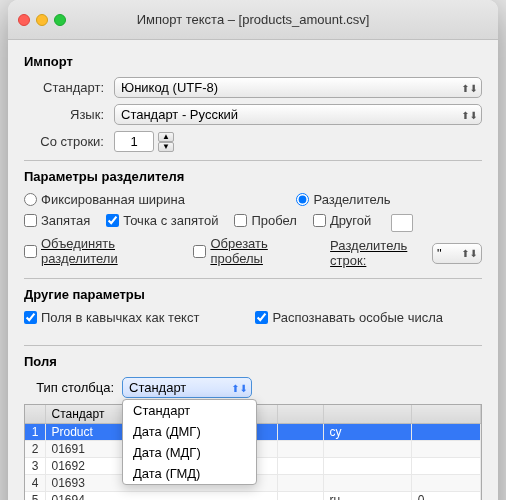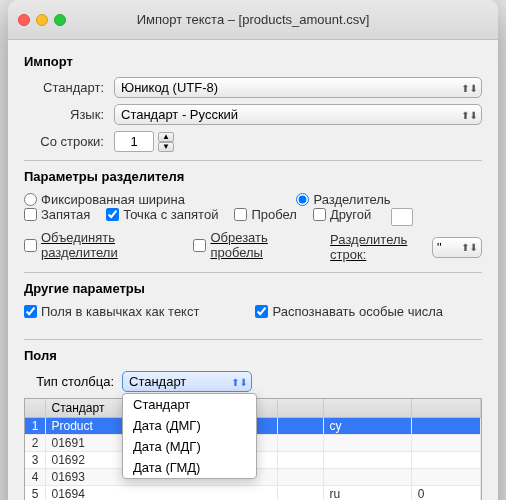--- a/index.html
+++ b/index.html
@@ -122,20 +122,21 @@
       cursor: pointer;
       display: flex;
       align-items: center;
       justify-content: center;
       font-size: 8px;
       line-height: 1;
     }
     .radio-row {
       display: flex;
       align-items: center;
+      margin-bottom: 6px;
       gap: 20px;
     }
     .radio-option {
       display: flex;
       align-items: center;
       gap: 4px;
       cursor: pointer;
     }
     .checkbox-row {
       display: flex;

